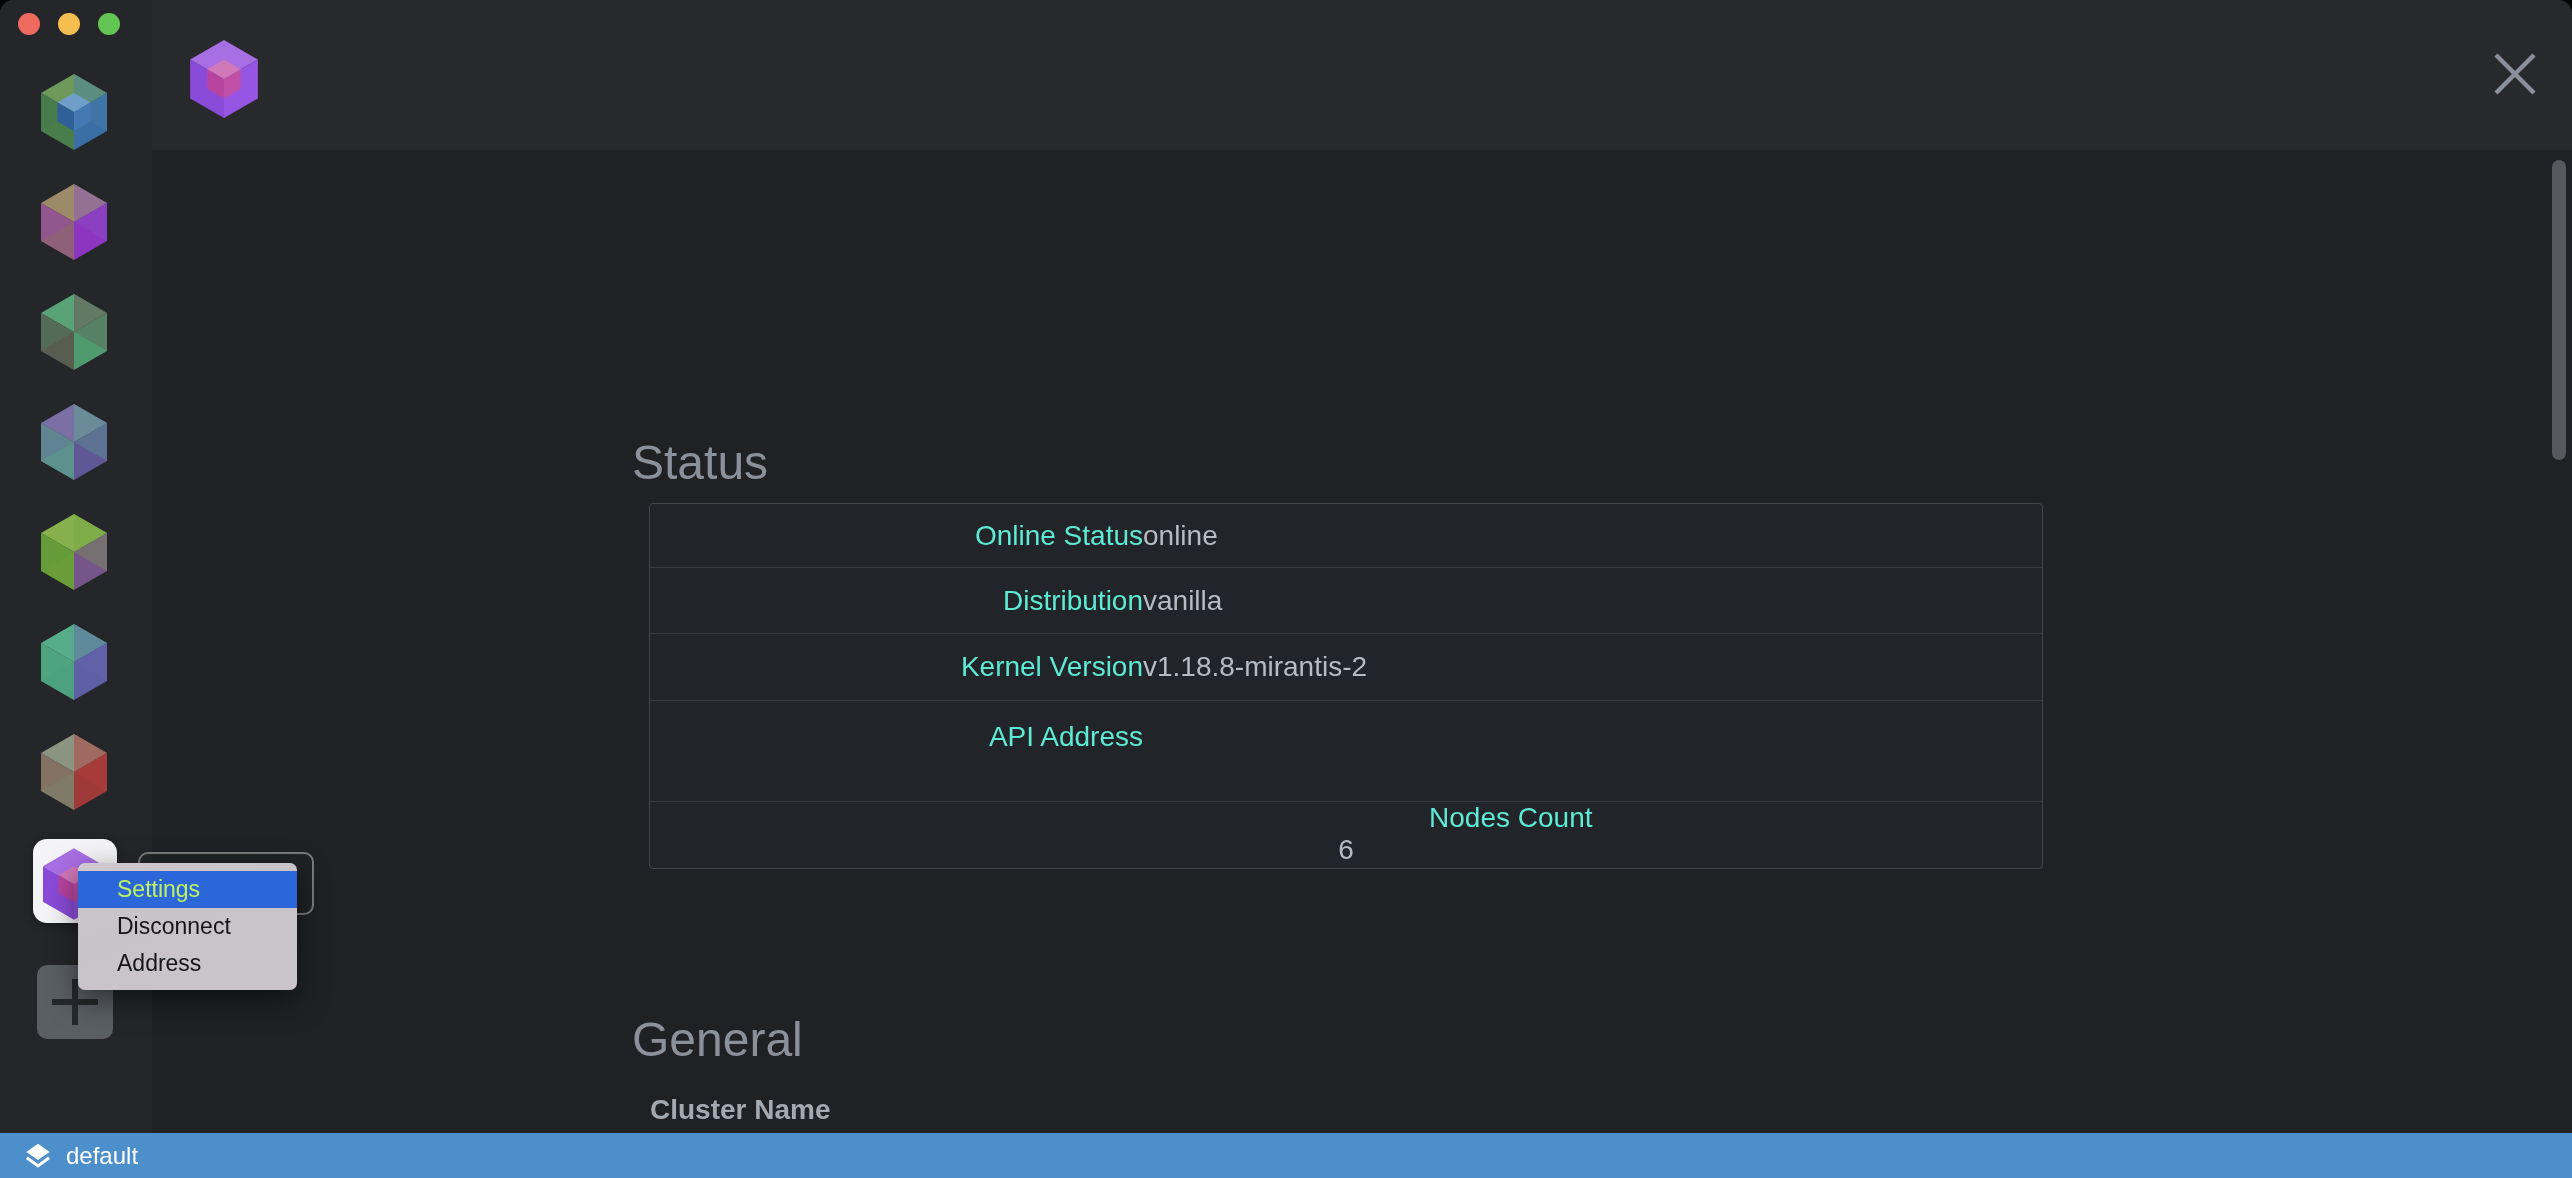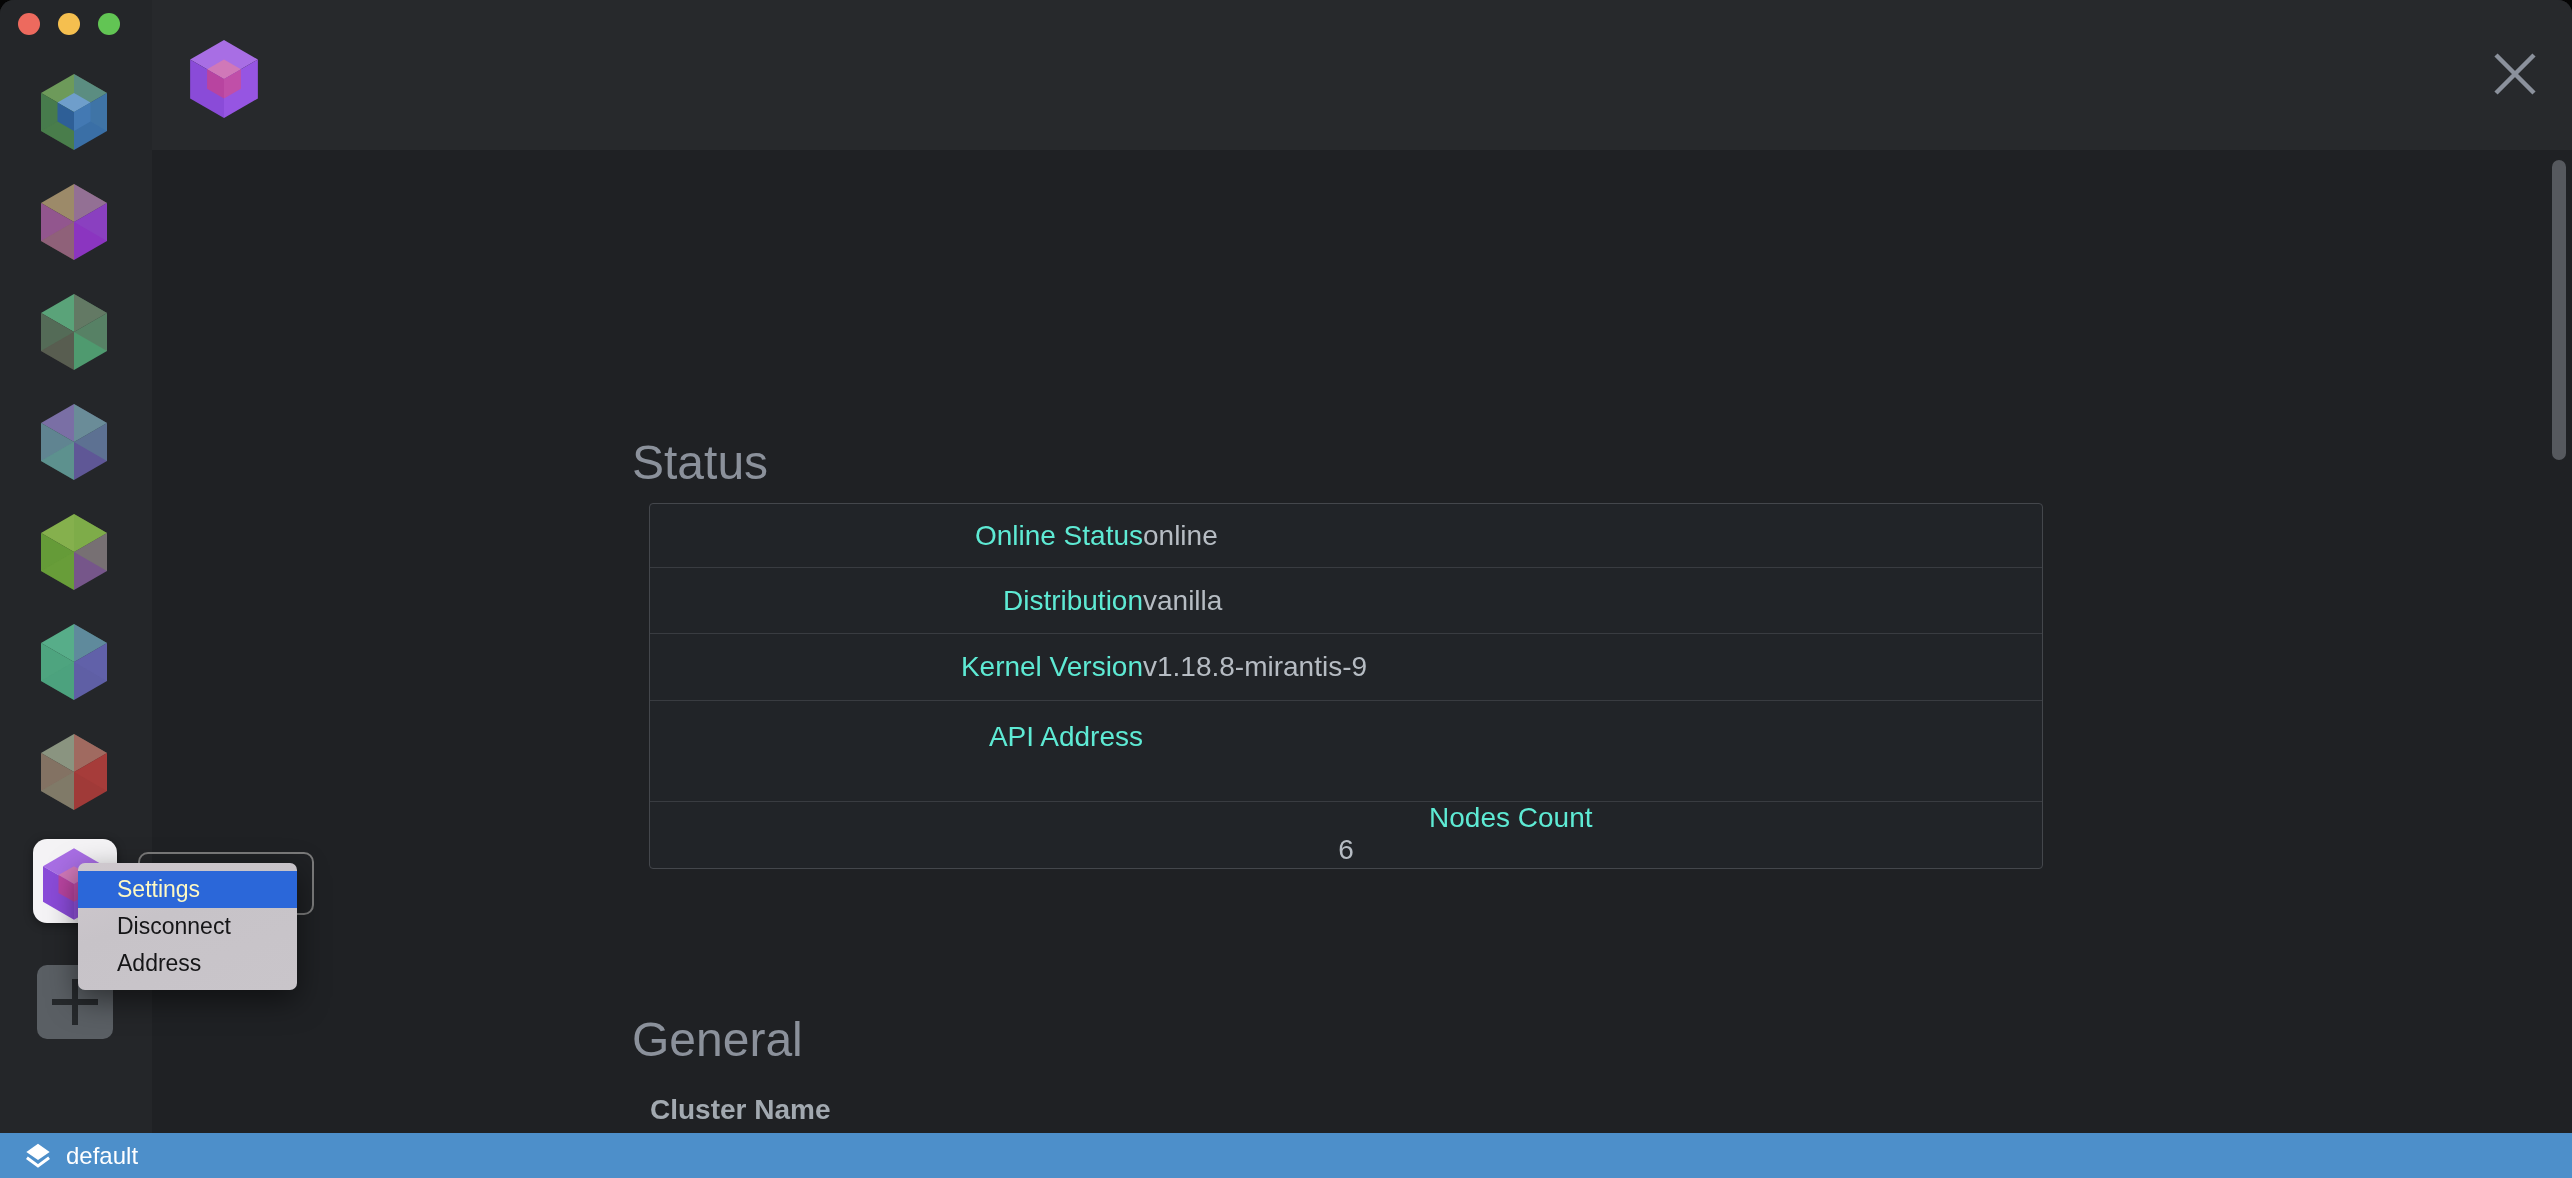--- a/index.html
+++ b/index.html
@@ -35,21 +35,21 @@
   .t-row.tall .t-label,.t-row.tall .t-value{padding-top:20px;}
   .t-label{width:475px;padding-left:18px;font-size:28px;color:#5eead4;flex:none;text-align:right;}
   .t-value{font-size:28px;color:#b6bcc3;}
   .link-dash{position:absolute;left:908px;top:46px;width:11px;height:3px;background:#4a7fb5;}
   .scroll-thumb{position:absolute;right:6px;top:10px;width:14px;height:300px;background:#56595e;border-radius:7px;cursor:grab;}
 
   
   .tooltip-frame{position:absolute;left:138px;top:852px;width:172px;height:59px;border:2px solid #7b7b7b;border-radius:10px;z-index:40;}
   .context-menu{position:absolute;left:78px;top:863px;width:219px;padding:8px 0;background:linear-gradient(160deg,#cfc8ce 0%,#c7c3c8 40%,#c9c5ca 100%);border-radius:7px;box-shadow:0 10px 30px rgba(0,0,0,.5);z-index:50;}
   .menu-item{height:37px;display:flex;align-items:center;padding-left:39px;font-size:23px;color:#151517;cursor:pointer;}
-  .menu-item.hl{background:#2b67d9;color:#fef9c3;}
+  .menu-item.hl{background:#2b67d9;color:#bef264;}
 
   
   .bottombar{position:absolute;left:0;right:0;bottom:0;height:45px;background:#4d8fca;display:flex;align-items:center;z-index:60;cursor:pointer;}
   .bottombar svg{margin-left:24px;}
   .bb-label{margin-left:14px;font-size:24px;color:#ffffff;}
 </style>
 </head>
 <body>
 
 <div class="window">
@@ -179,21 +179,21 @@
         <div class="t-row" style="height: 63px;">
           <div class="t-label">Online Status</div>
           <div class="t-value">online</div>
         </div>
         <div class="t-row" style="height: 65px;">
           <div class="t-label">Distribution</div>
           <div class="t-value">vanilla</div>
         </div>
         <div class="t-row" style="height: 66px;">
           <div class="t-label">Kernel Version</div>
-          <div class="t-value">v1.18.8-mirantis-9</div>
+          <div class="t-value">v1.18.8-mirantis-2</div>
         </div>
         <div class="t-row tall" style="height: 100px;">
           <div class="t-label">API Address</div>
           <div class="t-value"></div>
         </div>
         <div class="t-row" style="height: 66px; flex-direction: column;">
           <div class="t-label">Nodes Count</div>
           <div class="t-value">6</div>
         </div>
       </div>

